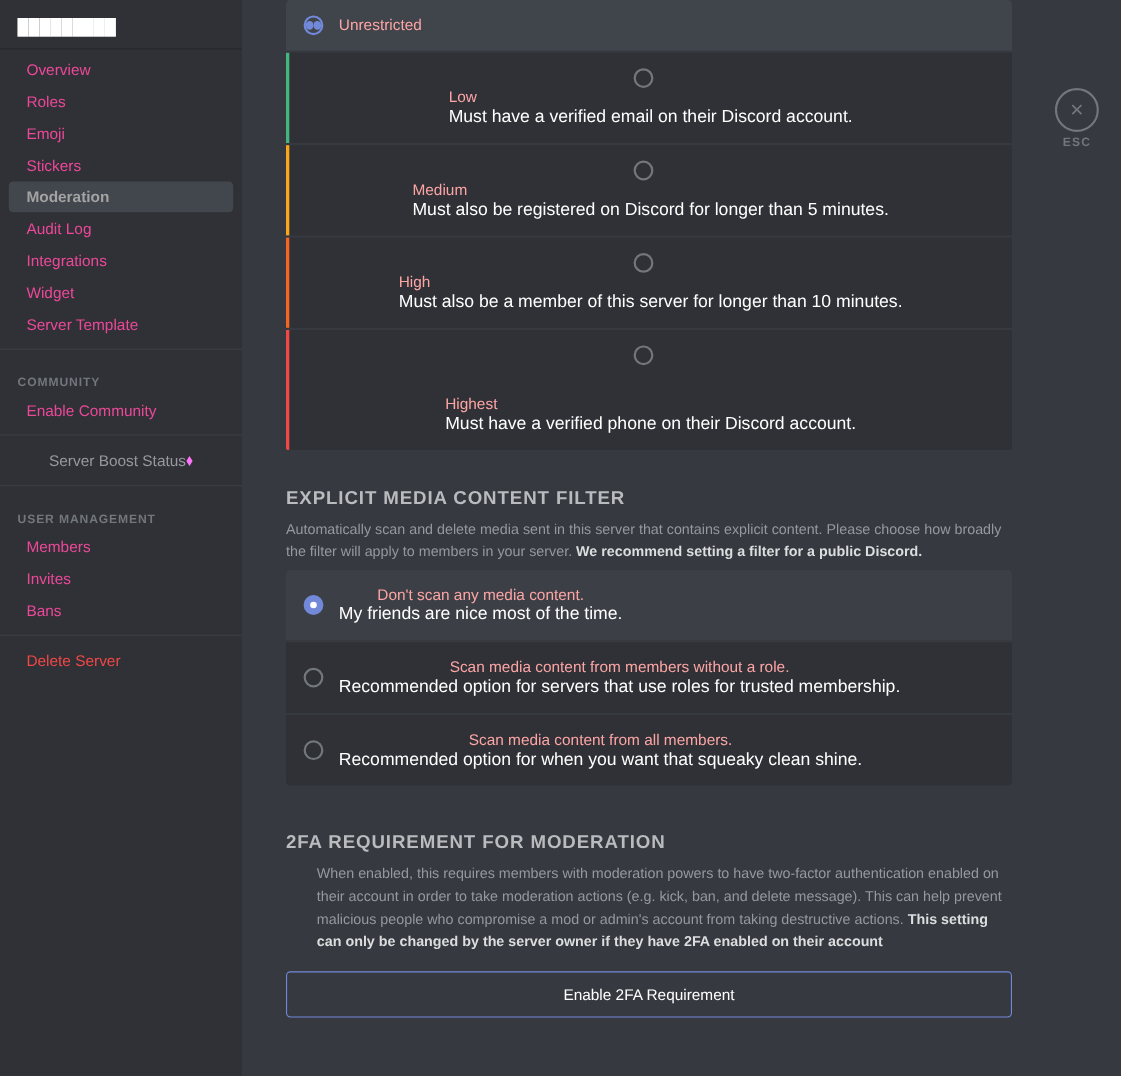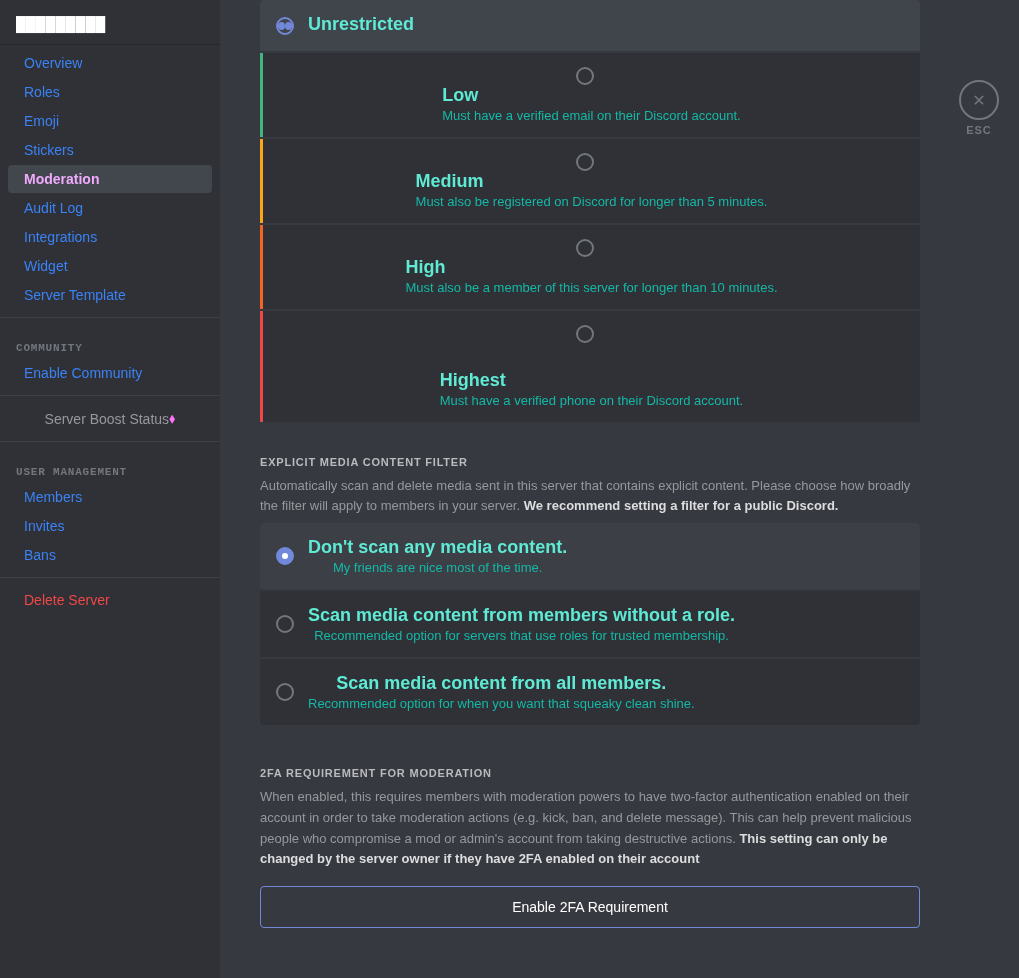--- a/index.html
+++ b/index.html
@@ -31,38 +31,37 @@
       border-bottom: 1px solid #26272b;
       margin-bottom: 4px;
     }
 
     .sidebar-item {
       padding: 6px 16px;
       border-radius: 4px;
       margin: 1px 8px;
       cursor: pointer;
       font-size: 14px;
-      color: #3b82f6;
+      color: #ec4899;
       display: flex;
       align-items: center;
     }
     .sidebar-item.active {
       background: #42464d;
-      color: #f0abfc;
+      color: #a3a3a3;
       font-weight: 600;
     }
 
     .sidebar-section-label {
       padding: 16px 16px 4px;
       font-size: 11px;
       font-weight: 700;
       color: #72767d;
       letter-spacing: 0.8px;
       text-transform: uppercase;
-      font-family: Liberation Mono, monospace;
     }
 
     .sidebar-divider {
       height: 1px;
       background: #3c3f45;
       margin: 8px 0;
     }
 
     .sidebar-item.delete-server {
       color: #f04747;
@@ -133,28 +132,28 @@
     }
     .radio-btn.selected::after {
       content: '';
       width: 6px;
       height: 6px;
       border-radius: 50%;
       background: #fff;
     }
 
     .option-text .option-title {
-      font-size: 18px;
-      font-weight: 700;
-      color: #5eead4;
+      font-size: 14px;
+      font-weight: 400;
+      color: #fca5a5;
       margin-bottom: 2px;
     }
     .option-text .option-desc {
-      font-size: 13px;
-      color: #14b8a6;
+      font-size: 16px;
+      color: #ffffff;
     }
 
     
     .unrestricted-option {
       display: flex;
       align-items: center;
       background: #40444b;
       padding: 14px 16px;
       margin-bottom: 2px;
       cursor: pointer;
@@ -172,21 +171,21 @@
       border-radius: 50%;
       background: #7289da;
     }
 
     
     .section-header {
       margin-top: 32px;
       margin-bottom: 8px;
     }
     .section-title {
-      font-size: 11px;
+      font-size: 17px;
       font-weight: 700;
       color: #b9bbbe;
       letter-spacing: 0.8px;
       text-transform: uppercase;
       margin-bottom: 8px;
     }
     .section-desc {
       font-size: 13px;
       color: #96989d;
       line-height: 1.5;
@@ -245,20 +244,21 @@
 
     
     .twofa-section {
       margin-top: 40px;
     }
     .twofa-desc {
       font-size: 13px;
       color: #96989d;
       line-height: 1.6;
       margin-bottom: 16px;
+      margin-left: 28px;
     }
     .twofa-desc strong {
       color: #dcddde;
     }
 
     .enable-2fa-button {
       width: 100%;
       padding: 12px;
       background: transparent;
       border: 1px solid #7289da;

